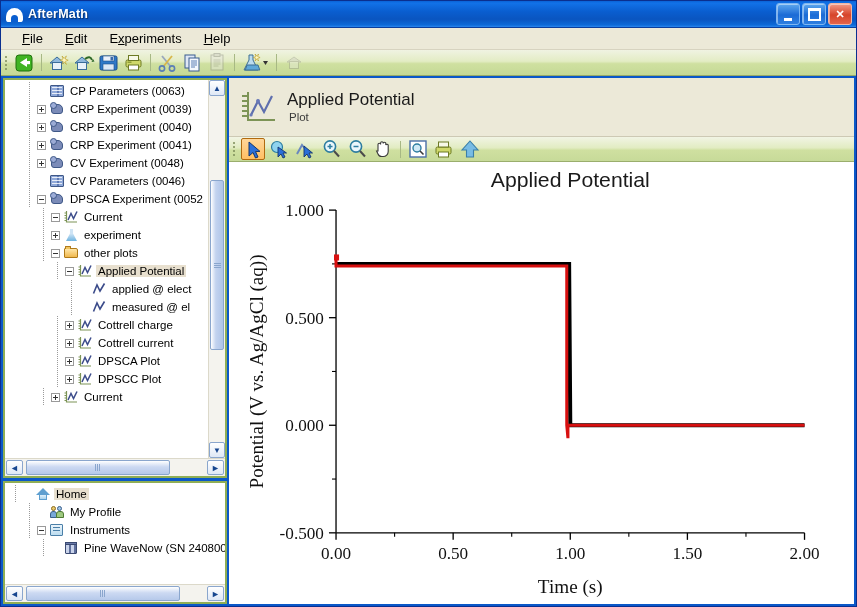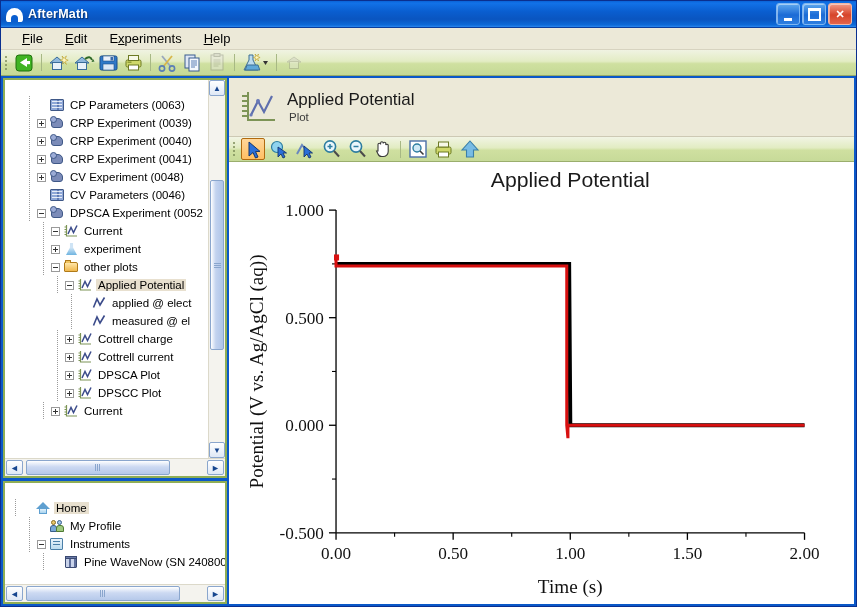--- a/index.html
+++ b/index.html
@@ -92,21 +92,21 @@
   
   .treepanel{
     background:#ffffff;
     border:2px solid #8fae55;
     box-sizing:border-box;
     display:flex;flex-direction:column;position:relative;overflow:hidden;
   }
   .treepanel.top{flex:1 1 auto;}
   .treepanel.bottom{flex:0 0 123px;text-align:center;}
   .tree-scrollarea{flex:1 1 auto;position:relative;overflow:hidden;display:flex;}
-  .tree-content{flex:1 1 auto;position:relative;overflow:hidden;padding-top:16px;}
+  .tree-content{flex:1 1 auto;position:relative;overflow:hidden;padding-top:2px;}
   .vscroll{
     width:16px;flex:0 0 16px;background:#f4f3ee;
     border-left:1px solid #dcd9ca;position:relative;
   }
   .vs-btn{
     height:16px;width:16px;position:absolute;left:0;
     background:linear-gradient(to bottom,#ffffff,#dfe8f6);
     border:1px solid #8aa6cd;box-sizing:border-box;border-radius:2px;
     display:flex;align-items:center;justify-content:center;
     color:#17468f;font-size:8px;

